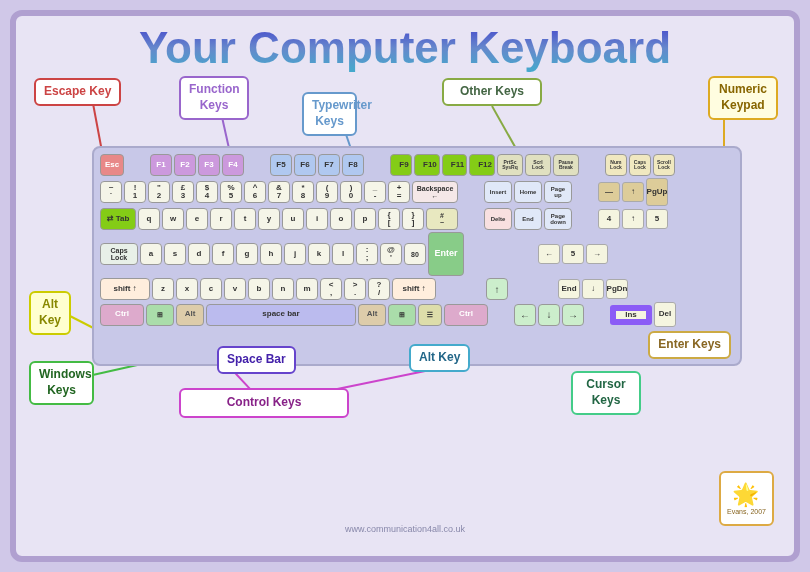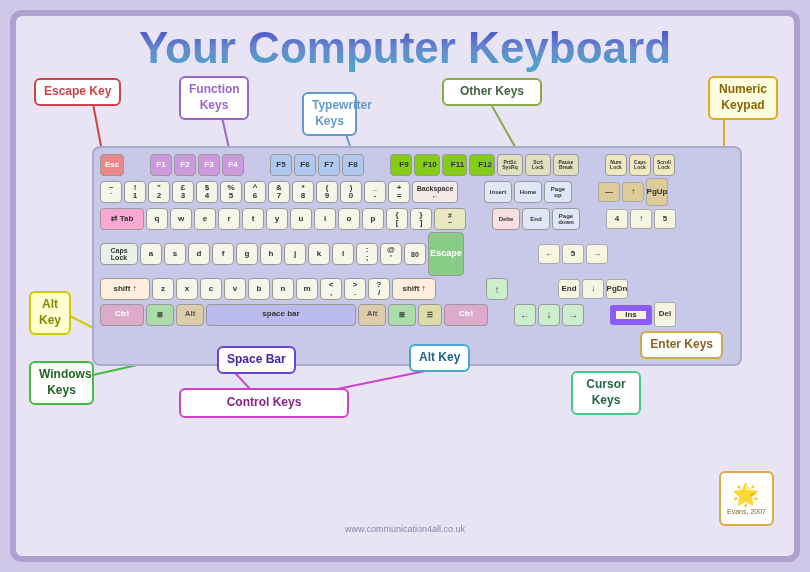--- a/index.html
+++ b/index.html
@@ -57,21 +57,21 @@
     .label-function { top: 0px; left: 155px; border-color: #9966cc; color: #9966cc; font-size: 12px; width: 70px; }
     .label-typewriter { top: 16px; left: 278px; border-color: #6699cc; color: #6699cc; font-size: 12px; width: 55px; }
     .label-other { top: 2px; left: 418px; border-color: #88aa44; color: #446644; font-size: 12px; width: 100px; }
     .label-numeric { top: 0px; right: 8px; border-color: #ddaa22; color: #886600; font-size: 12px; width: 70px; background: #fffde0; }
     .label-alt { top: 215px; left: 5px; border-color: #cccc00; color: #888800; font-size: 12px; background: #ffffd0; }
     .label-windows { top: 285px; left: 5px; border-color: #44bb44; color: #226622; font-size: 12px; width: 65px; }
     .label-control { top: 312px; left: 155px; border-color: #cc44cc; color: #882288; font-size: 12px; width: 170px; padding: 5px 8px; }
     .label-spacebar { top: 270px; left: 193px; border-color: #6644cc; color: #4422aa; font-size: 12px; }
     .label-altkey2 { top: 268px; left: 385px; border-color: #44aacc; color: #226688; font-size: 12px; }
     .label-cursor { top: 295px; right: 145px; border-color: #44cc88; color: #226644; font-size: 12px; width: 70px; text-align: center; }
-    .label-enter { top: 255px; right: 63px; border-color: #ccaa44; color: #886622; font-size: 12px; }
+    .label-enter { top: 255px; right: 55px; border-color: #ccaa44; color: #886622; font-size: 12px; }
 
     
     .keyboard {
       position: absolute;
       top: 70px;
       left: 68px;
       width: 650px;
       height: 220px;
       background: #c8c8e8;
       border-radius: 8px;
@@ -105,21 +105,21 @@
     }
     .key-esc { background: #e88888; color: white; width: 24px; }
     .key-f1f4 { background: #cc99dd; color: white; }
     .key-gap { width: 10px; background: transparent; border: none; }
     .key-f5f8 { background: #b0c8f0; color: #333; }
     .key-f9f12 { background: #84cc16; color: #333; padding-left: 8px; }
     .key-sysrq { background: #e0e0c0; font-size: 6px; width: 26px; }
     .key-numlk { background: #f0e8c0; font-size: 6px; }
 
     .key-normal { background: #f5f5e8; }
-    .key-tab { background: #f9a8d4; width: 44px; }
+    .key-tab { background: #84cc16; width: 36px; }
     .key-caps { background: #e8f0e8; width: 38px; font-size: 7px; }
     .key-shift-l { background: #ffeedd; width: 50px; }
     .key-shift-r { background: #ffeedd; width: 44px; }
     .key-backspace { background: #f5e8e8; width: 46px; font-size: 7px; }
     .key-enter { background: #88cc88; color: white; width: 36px; height: 44px; font-size: 9px; }
     .key-space { background: #bbbbee; width: 150px; }
     .key-ctrl { background: #ddaacc; color: white; width: 44px; }
     .key-alt { background: #ddccaa; color: #555; width: 28px; }
     .key-win { background: #aaddaa; color: #333; width: 28px; font-size: 7px; }
     .key-menu { background: #ddddaa; width: 24px; font-size: 7px; }
@@ -300,21 +300,21 @@
         <div class="key key-normal">d</div>
         <div class="key key-normal">f</div>
         <div class="key key-normal">g</div>
         <div class="key key-normal">h</div>
         <div class="key key-normal">j</div>
         <div class="key key-normal">k</div>
         <div class="key key-normal">l</div>
         <div class="key key-normal">:<br>;</div>
         <div class="key key-normal">@<br>'</div>
         <div class="key key-normal" style="font-size:7px;">80</div>
-        <div class="key key-enter" style="position:relative;">Escape</div>
+        <div class="key key-enter" style="position:relative;">Enter</div>
         <div class="key key-gap" style="width:70px;"></div>
         <div class="key num-normal" style="width:20px; height:20px; display:inline-flex; align-items:center; justify-content:center; border-radius:3px; border:1px solid #aaa; font-size:8px;">←</div>
         <div class="key num-normal" style="width:20px; height:20px; display:inline-flex; align-items:center; justify-content:center; border-radius:3px; border:1px solid #aaa; font-size:8px;">5</div>
         <div class="key num-normal" style="width:20px; height:20px; display:inline-flex; align-items:center; justify-content:center; border-radius:3px; border:1px solid #aaa; font-size:8px;">→</div>
       </div>
 
       <div class="key-row">
         <div class="key key-shift-l">shift ↑</div>
         <div class="key key-normal">z</div>
         <div class="key key-normal">x</div>

